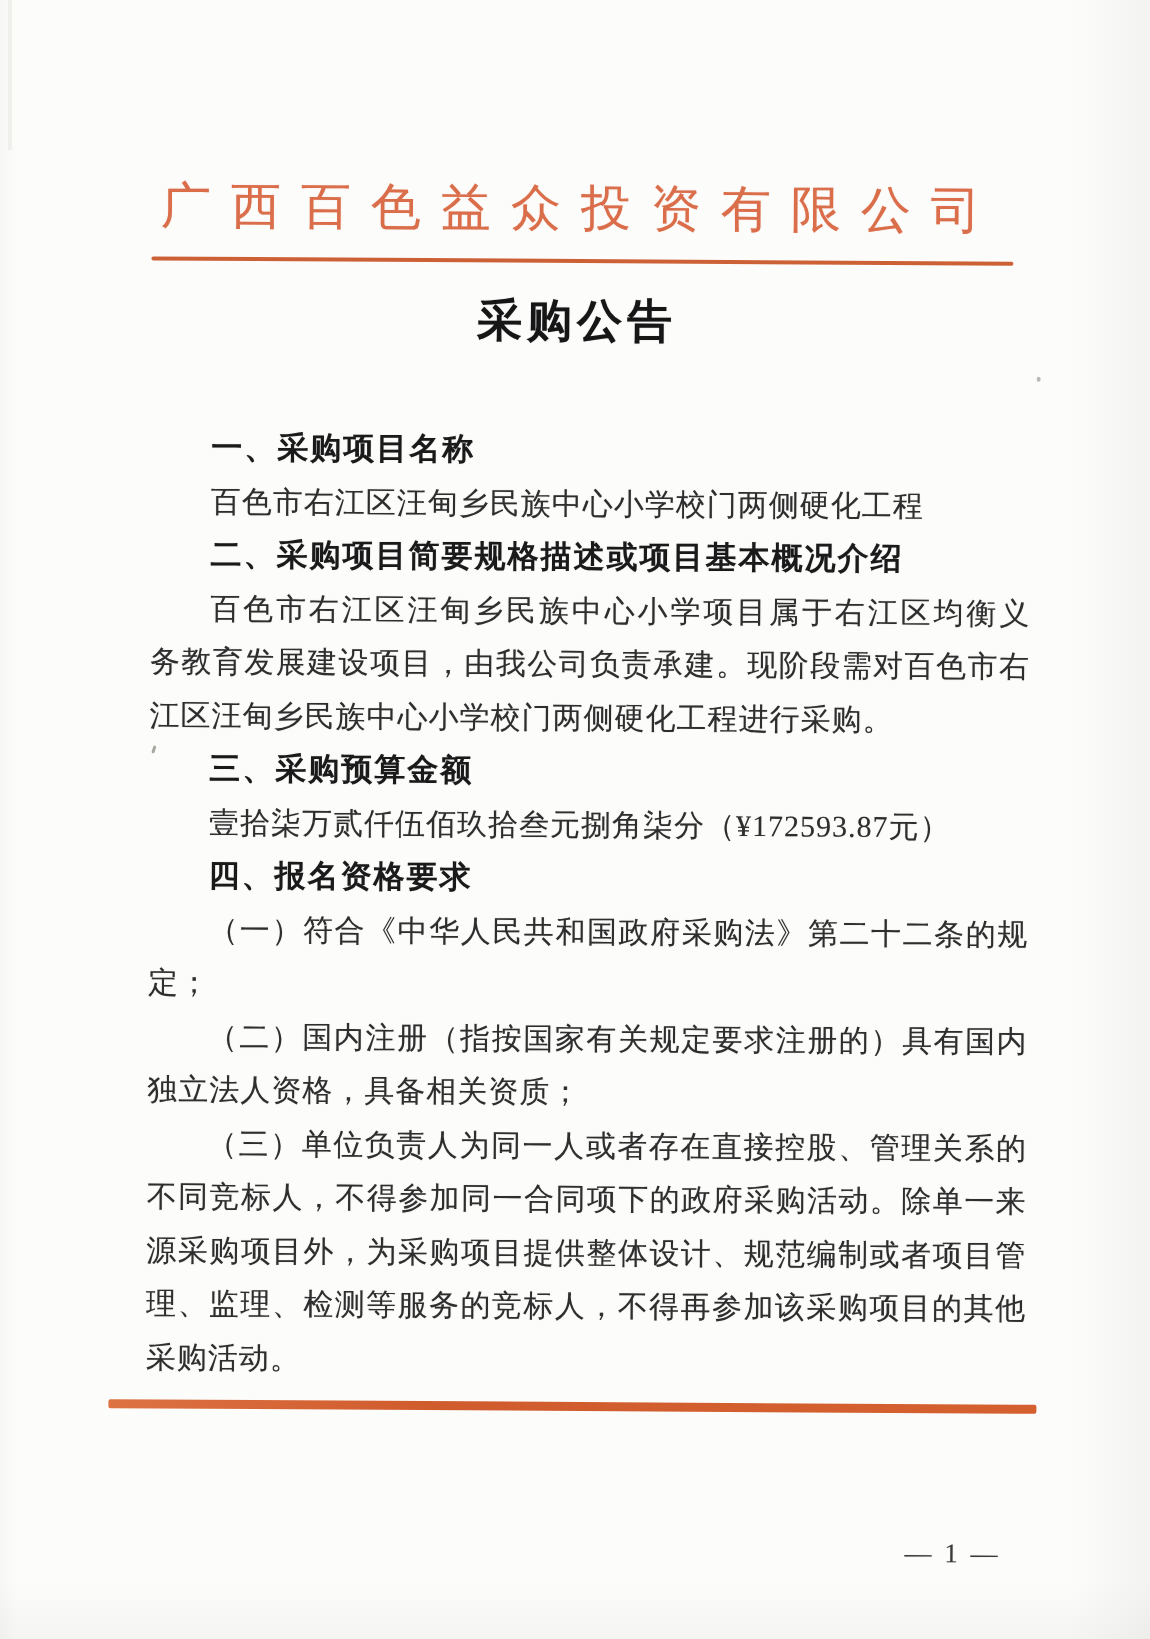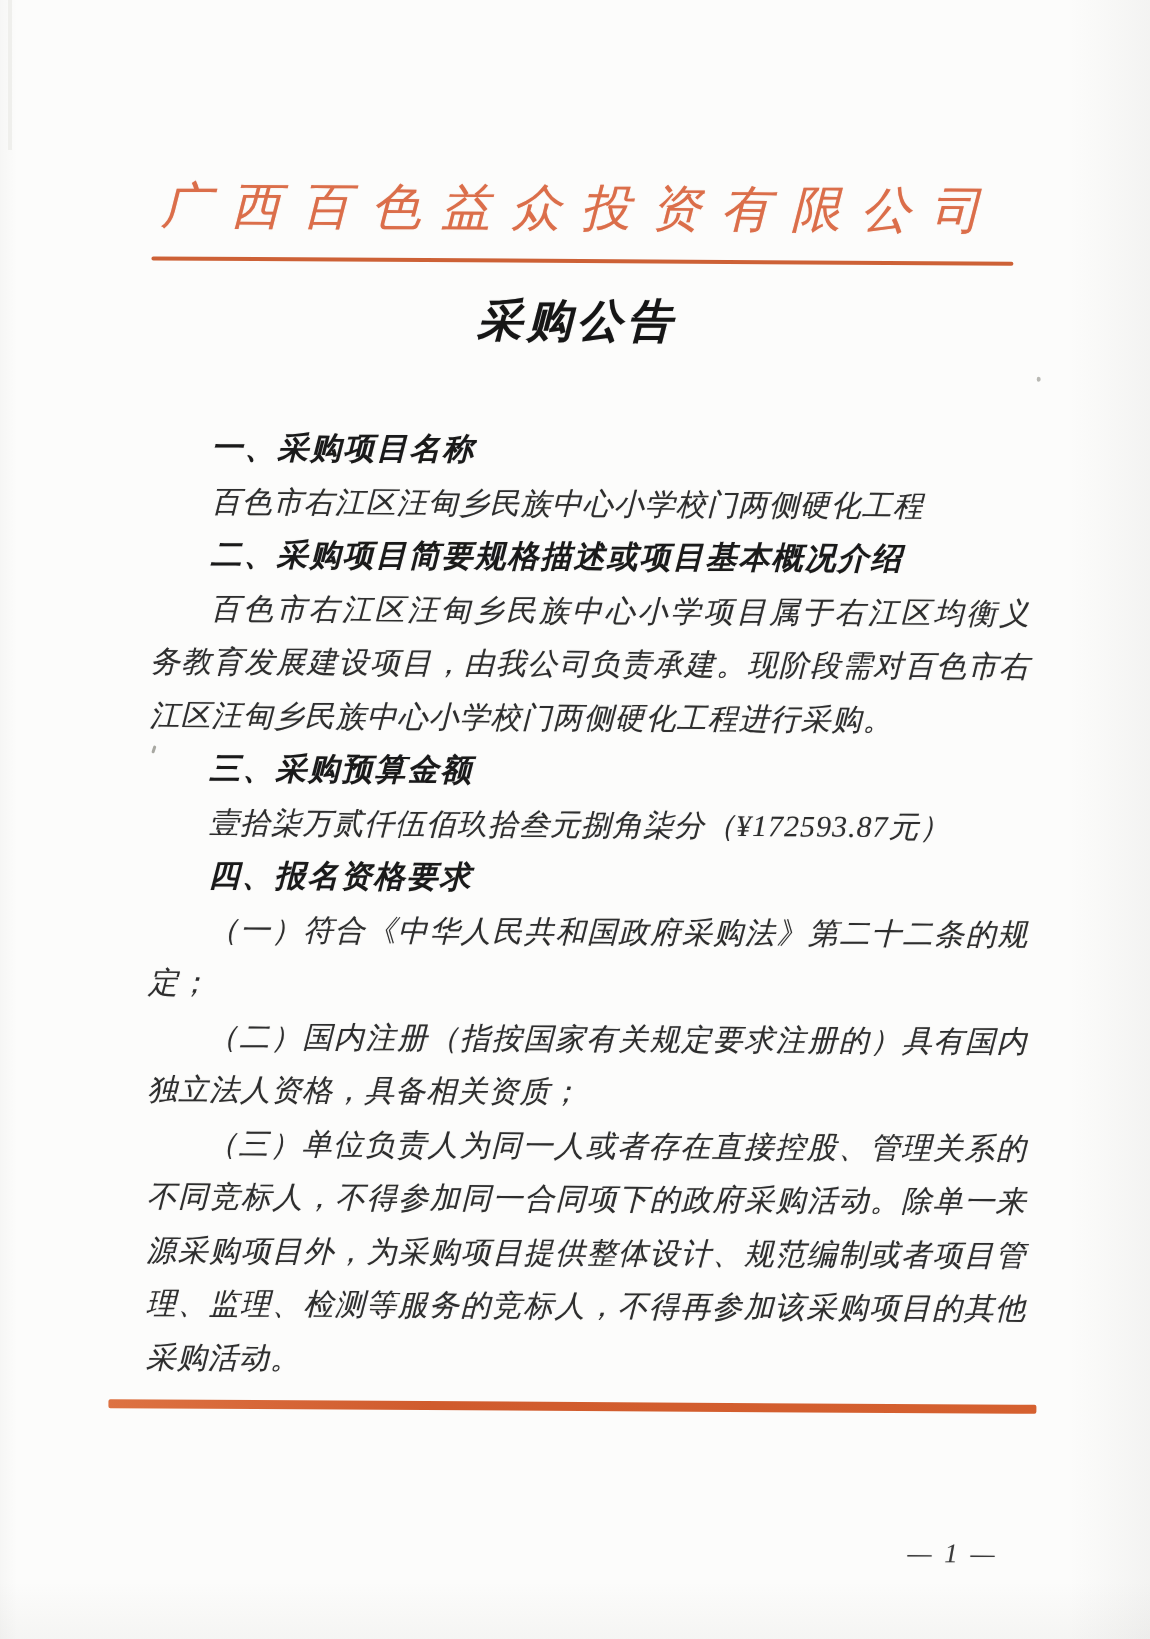--- a/index.html
+++ b/index.html
@@ -6,21 +6,20 @@
   .page{
     position:relative;
     width:1150px;height:1639px;
     margin:0 auto;
     overflow:hidden;
     background:
       linear-gradient(180deg, rgba(0,0,0,0) 96.5%, rgba(110,110,100,0.05) 100%),
       linear-gradient(90deg, rgba(0,0,0,0.025) 0%, rgba(0,0,0,0) 1.5%, rgba(0,0,0,0) 93%, rgba(105,105,98,0.06) 100%),
       #fcfcfb;
     font-family:"Liberation Serif","DejaVu Serif",serif;
-    font-style:italic;
   }
   .sheet{
     position:absolute;inset:0;
     transform:rotate(0.35deg);
     transform-origin:50% 40%;
   }
   .letterhead{
     position:absolute;top:168px;left:158px;width:860px;
     font-size:50px;line-height:80px;
     letter-spacing:20px;white-space:nowrap;

